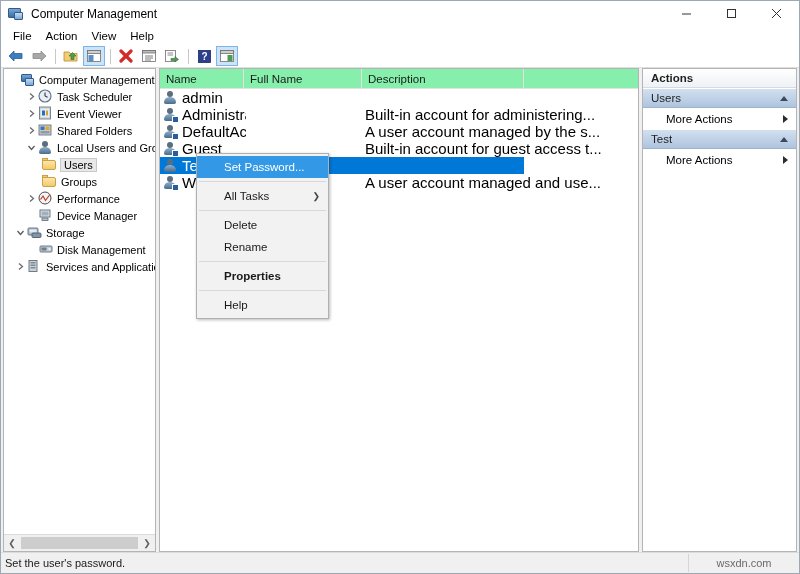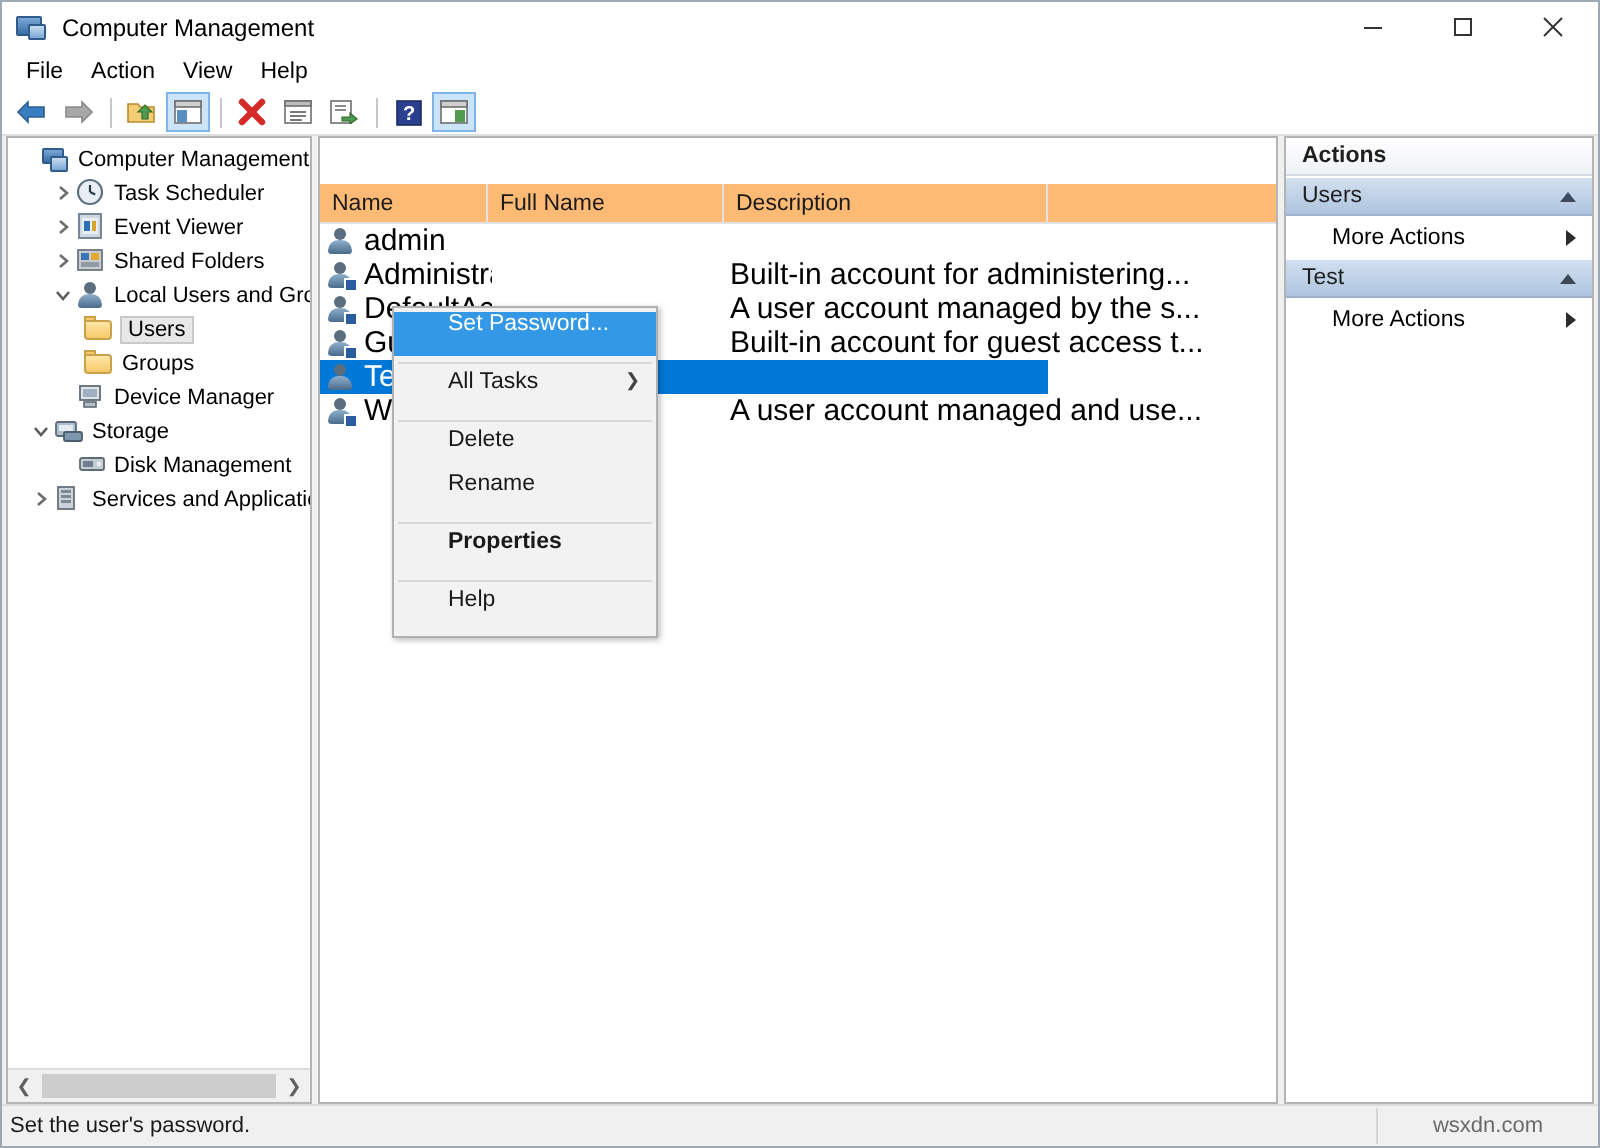--- a/index.html
+++ b/index.html
@@ -195,24 +195,23 @@
     border: 1px solid #b4b4b4;
     box-sizing: border-box;
     display: flex;
     flex-direction: column;
     position: relative;
     overflow: hidden;
   }
   #listheader {
     height: 19px;
     display: flex;
-    background: #fdba74;
+    background: #86efac;
     border-bottom: 1px solid #e2e2e2;
     flex: 0 0 auto;
-    margin-top: 23px;
   }
   .hcell {
     display: flex;
     align-items: center;
     padding-left: 6px;
     font-size: 11.5px;
     color: #1a1a1a;
     border-right: 1px solid #e2e2e2;
     box-sizing: border-box;
     white-space: nowrap;
@@ -355,21 +354,21 @@
     background: #f2f2f2;
     border: 1px solid #b0b0b0;
     box-shadow: 1px 1px 3px rgba(0,0,0,0.28);
     padding: 2px 0 2px 0;
     z-index: 50;
     box-sizing: border-box;
   }
   .cmi {
     height: 22px;
     display: flex;
-    align-items: flex-start;
+    align-items: center;
     padding-left: 27px;
     font-size: 11.5px;
     color: #1a1a1a;
     position: relative;
     white-space: nowrap;
   }
   .cmi.hl {
     background: #3399e6;
     color: #ffffff;
   }
@@ -614,20 +613,34 @@
 
         <div class="trow" style="padding-left:31px;">
           <div class="twist" style="width:7px;"></div>
           <div class="tico folder-ico">
             <div class="tab"></div>
               <div class="f"></div>
           </div>
           <div class="tlabel">Groups</div>
         </div>
 
+        <div class="trow" style="padding-left:20px;">
+          <div class="twist">
+            <svg width="9" height="9" viewBox="0 0 9 9">
+                <polyline points="3,1.5 6.5,4.5 3,7.5" fill="none" stroke="#6d6d6d" stroke-width="1.3"></polyline>
+              </svg>
+          </div>
+          <div class="tico">
+            <svg width="14" height="14" viewBox="0 0 14 14">
+              <circle cx="7" cy="7" r="6" fill="#f4f4f4" stroke="#4a4a4a" stroke-width="1"></circle>
+              <polyline points="2.5,8.5 5,5 7.5,9.5 11.5,4" fill="none" stroke="#c0392b" stroke-width="1.2"></polyline>
+            </svg>
+          </div>
+          <div class="tlabel">Performance</div>
+        </div>
 
         <div class="trow" style="padding-left:20px;">
           <div class="twist"></div>
           <div class="tico">
             <svg width="14" height="14" viewBox="0 0 14 14">
               <rect x="2" y="2" width="10" height="7" fill="#dfe4e9" stroke="#5f6b76" stroke-width="0.9"></rect>
               <rect x="3.5" y="3.5" width="7" height="4" fill="#9fb0c0"></rect>
               <rect x="4" y="10" width="6" height="2.5" fill="#b6bfc8" stroke="#5f6b76" stroke-width="0.8"></rect>
             </svg>
           </div>

